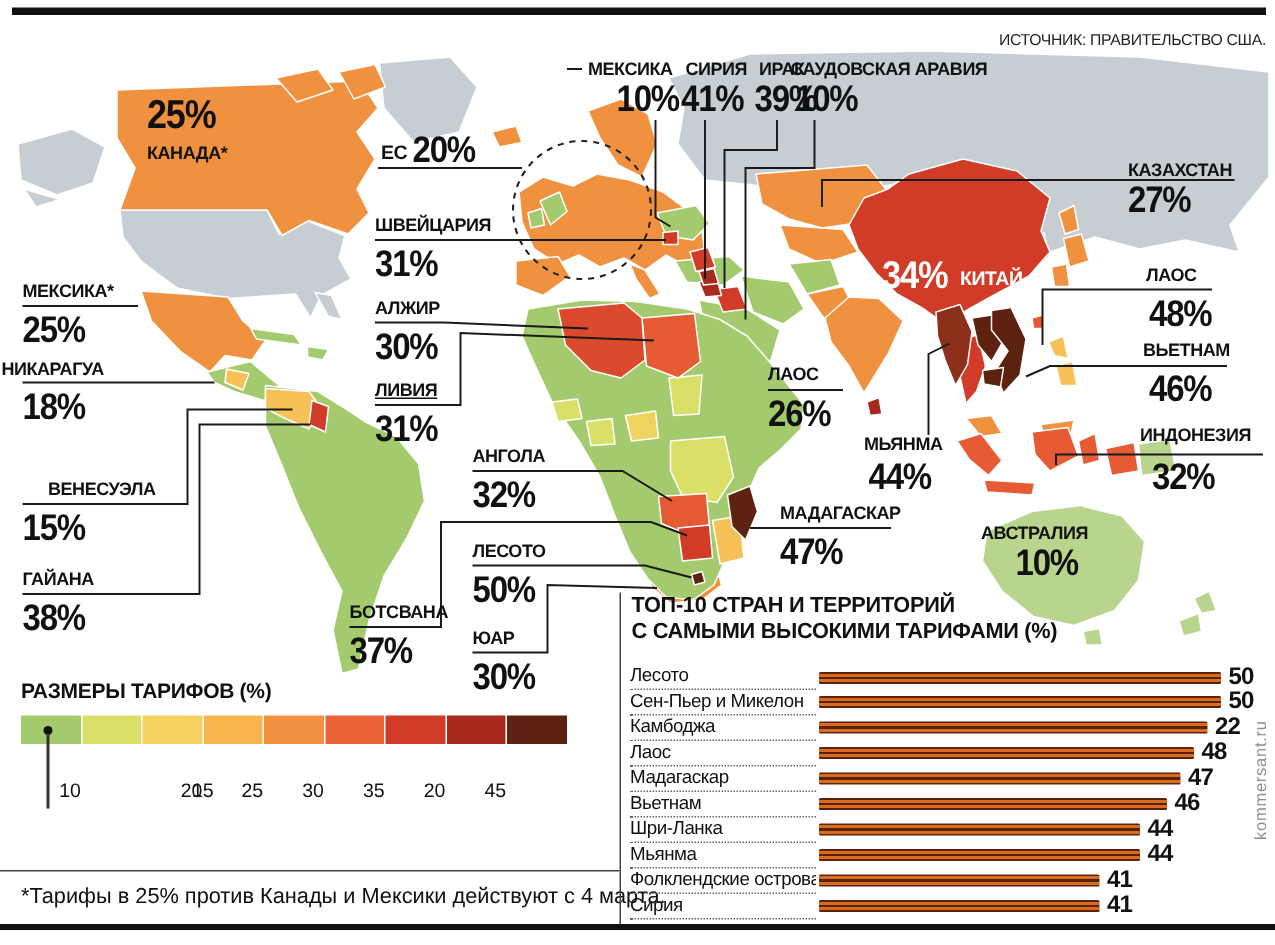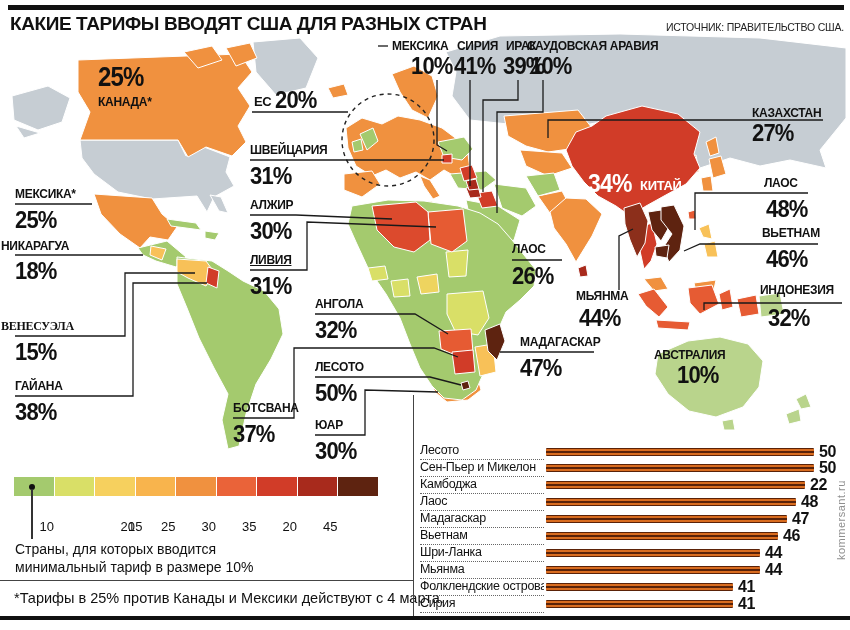--- a/index.html
+++ b/index.html
@@ -35,21 +35,20 @@
   .rbar{height:8px;margin-left:2px;border-radius:1px}
   .rval{font-size:16px;font-weight:bold;margin-left:5px;letter-spacing:-0.5px}
   .watermark{position:absolute;right:0px;top:420px;width:15px;height:200px;font-size:11px;color:#8f8f8f;
              writing-mode:vertical-rl;transform:rotate(180deg);text-align:center;letter-spacing:0.5px}
 </style>
 </head>
 <body>
 
 <div class="page">
   <div class="topbar"></div>
-  <div class="title">КАКИЕ ТАРИФЫ ВВОДЯТ США ДЛЯ РАЗНЫХ СТРАН</div>
   <div class="source">ИСТОЧНИК: ПРАВИТЕЛЬСТВО США.</div>
 
   <svg class="map" width="850" height="630" viewBox="0 0 850 630">
     <g stroke="#ffffff" stroke-width="1" stroke-linejoin="round">
 
       <g fill="#c6cdd3">
         <path d="M12,96 L48,86 L70,98 L62,122 L38,130 L14,120 Z"></path>
         <path d="M16,126 L40,133 L24,138 Z"></path>
         <path d="M80,140 L178,140 L186,156 L204,147 L230,157 L226,172 L234,186 L214,197 L207,212 L197,196 L152,199 L118,192 L94,174 L82,158 Z"></path>
         <path d="M210,195 L221,197 L228,213 L219,211 Z"></path>
@@ -188,21 +187,21 @@
   </svg>
 
   <div id="labels-layer">
       <span class="lb-v" style="left: 98px; top: 64px; font-size: 24px;">25%</span>
       <span class="lb-n" style="left: 98px; top: 96px;">КАНАДА*</span>
       <span class="lb-v" style="left: 15px; top: 208px;">25%</span>
       <span class="lb-n" style="left: 15px; top: 188px;">МЕКСИКА*</span>
       <span class="lb-v" style="left: 15px; top: 259px;">18%</span>
       <span class="lb-n" style="left: 1px; top: 240px;">НИКАРАГУА</span>
       <span class="lb-v" style="left: 15px; top: 340px;">15%</span>
-      <span class="lb-n" style="left: 1px; top: 320px; font-family: Liberation Serif, serif;">ВЕНЕСУЭЛА</span>
+      <span class="lb-n" style="left: 32px; top: 320px;">ВЕНЕСУЭЛА</span>
       <span class="lb-v" style="left: 15px; top: 400px;">38%</span>
       <span class="lb-n" style="left: 15px; top: 380px;">ГАЙАНА</span>
       <span class="lb-v" style="left: 275px; top: 88px;">20%</span>
       <span class="lb-n" style="left: 254px; top: 95px; font-size: 13px;">ЕС</span>
       <span class="lb-v" style="left: 411px; top: 54px;">10%</span>
       <span class="lb-n" style="left: 392px; top: 40px;">МЕКСИКА</span>
       <span class="lb-v" style="left: 454px; top: 54px;">41%</span>
       <span class="lb-n" style="left: 457px; top: 40px;">СИРИЯ</span>
       <span class="lb-v" style="left: 503px; top: 54px;">39%</span>
       <span class="lb-n" style="left: 506px; top: 40px;">ИРАК</span>
@@ -235,20 +234,21 @@
       <span class="lb-v" style="left: 766px; top: 247px;">46%</span>
       <span class="lb-n" style="left: 762px; top: 227px;">ВЬЕТНАМ</span>
       <span class="lb-v" style="left: 579px; top: 306px;">44%</span>
       <span class="lb-n" style="left: 576px; top: 290px;">МЬЯНМА</span>
       <span class="lb-v" style="left: 768px; top: 306px;">32%</span>
       <span class="lb-n" style="left: 760px; top: 284px;">ИНДОНЕЗИЯ</span>
       <span class="lb-v" style="left: 677px; top: 363px;">10%</span>
       <span class="lb-n" style="left: 654px; top: 349px;">АВСТРАЛИЯ</span>
     </div>
 
+  <div class="legend-title">РАЗМЕРЫ ТАРИФОВ (%)</div>
   <div class="swatches" id="swatches">
       <div class="sw" style="background: rgb(164, 202, 110);"></div>
       <div class="sw" style="background: rgb(217, 223, 103);"></div>
       <div class="sw" style="background: rgb(246, 208, 94);"></div>
       <div class="sw" style="background: rgb(248, 180, 77);"></div>
       <div class="sw" style="background: rgb(240, 145, 63);"></div>
       <div class="sw" style="background: rgb(234, 99, 57);"></div>
       <div class="sw" style="background: rgb(209, 60, 40);"></div>
       <div class="sw" style="background: rgb(168, 42, 28);"></div>
       <div class="sw" style="background: rgb(94, 35, 16);"></div>
@@ -258,28 +258,28 @@
       <span class="tick" style="left: 80px; margin-left: 48px;">15</span>
       <span class="tick" style="left: 120.5px;">20</span>
       <span class="tick" style="left: 161px;">25</span>
       <span class="tick" style="left: 201.5px;">30</span>
       <span class="tick" style="left: 242px;">35</span>
       <span class="tick" style="left: 282.5px;">20</span>
       <span class="tick" style="left: 323px;">45</span>
     </div>
   <div class="legend-dot"></div>
   <div class="legend-dotline"></div>
-  <div class="note">
-    <div>Страны, для которых вводится</div>
-    <div>минимальный тариф в размере 10%</div>
-  </div>
   <div class="divider-thin"></div>
   <div class="footnote">*Тарифы в 25% против Канады и Мексики действуют с 4 марта.</div>
 
   <div class="vert-rule"></div>
+  <div class="chart-title">
+    <div>ТОП-10 СТРАН И ТЕРРИТОРИЙ</div>
+    <div>С САМЫМИ ВЫСОКИМИ ТАРИФАМИ (%)</div>
+  </div>
   <div class="rows" id="rows">
       <div class="row" style="top: 0px;">
         <div class="rlabel">Лесото</div>
         <div class="rbar" style="width: 268px; background: linear-gradient(rgb(90, 34, 8) 0px, rgb(90, 34, 8) 14%, rgb(217, 108, 31) 14%, rgb(217, 108, 31) 38%, rgb(90, 34, 8) 38%, rgb(90, 34, 8) 62%, rgb(217, 108, 31) 62%, rgb(217, 108, 31) 86%, rgb(90, 34, 8) 86%, rgb(90, 34, 8) 100%);"></div>
         <div class="rval">50</div>
       </div>
       <div class="row" style="top: 16.95px;">
         <div class="rlabel">Сен-Пьер и Микелон</div>
         <div class="rbar" style="width: 268px; background: linear-gradient(rgb(90, 34, 8) 0px, rgb(90, 34, 8) 14%, rgb(217, 108, 31) 14%, rgb(217, 108, 31) 38%, rgb(90, 34, 8) 38%, rgb(90, 34, 8) 62%, rgb(217, 108, 31) 62%, rgb(217, 108, 31) 86%, rgb(90, 34, 8) 86%, rgb(90, 34, 8) 100%);"></div>
         <div class="rval">50</div>

